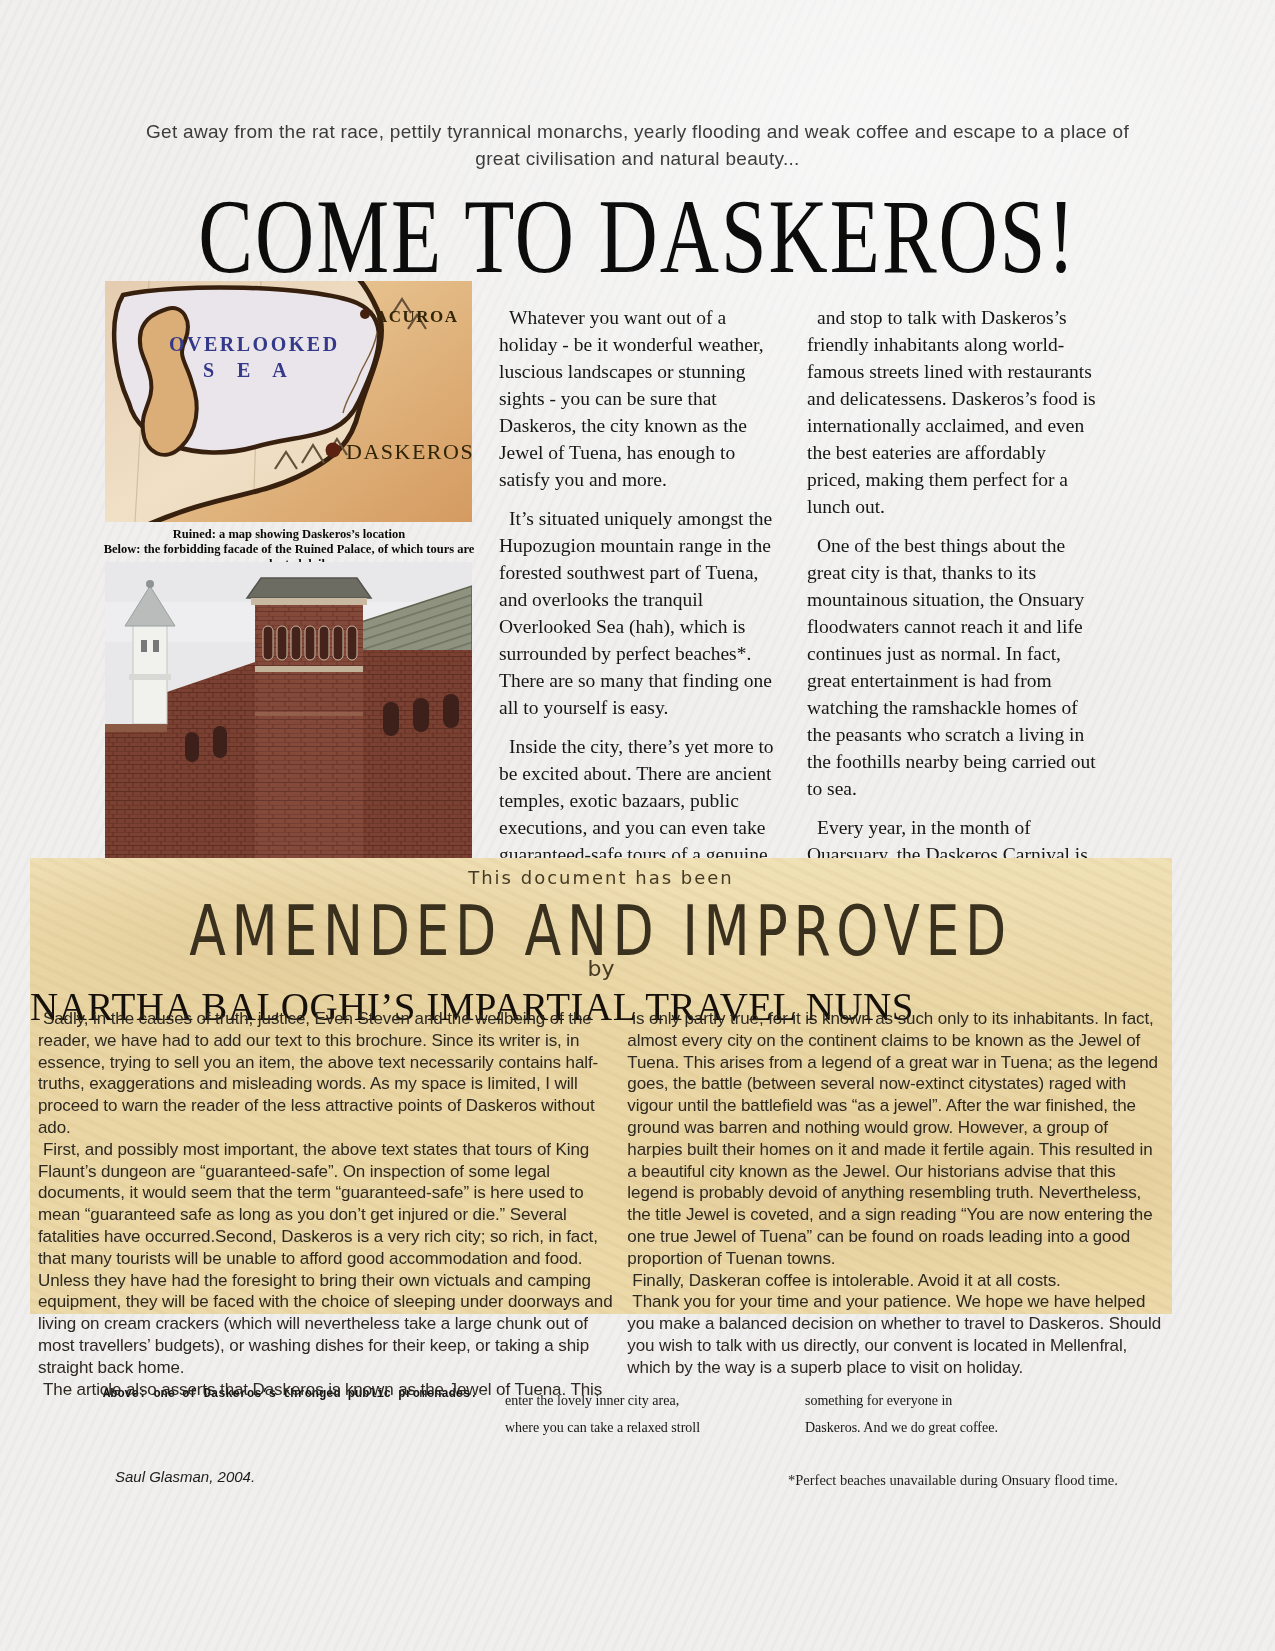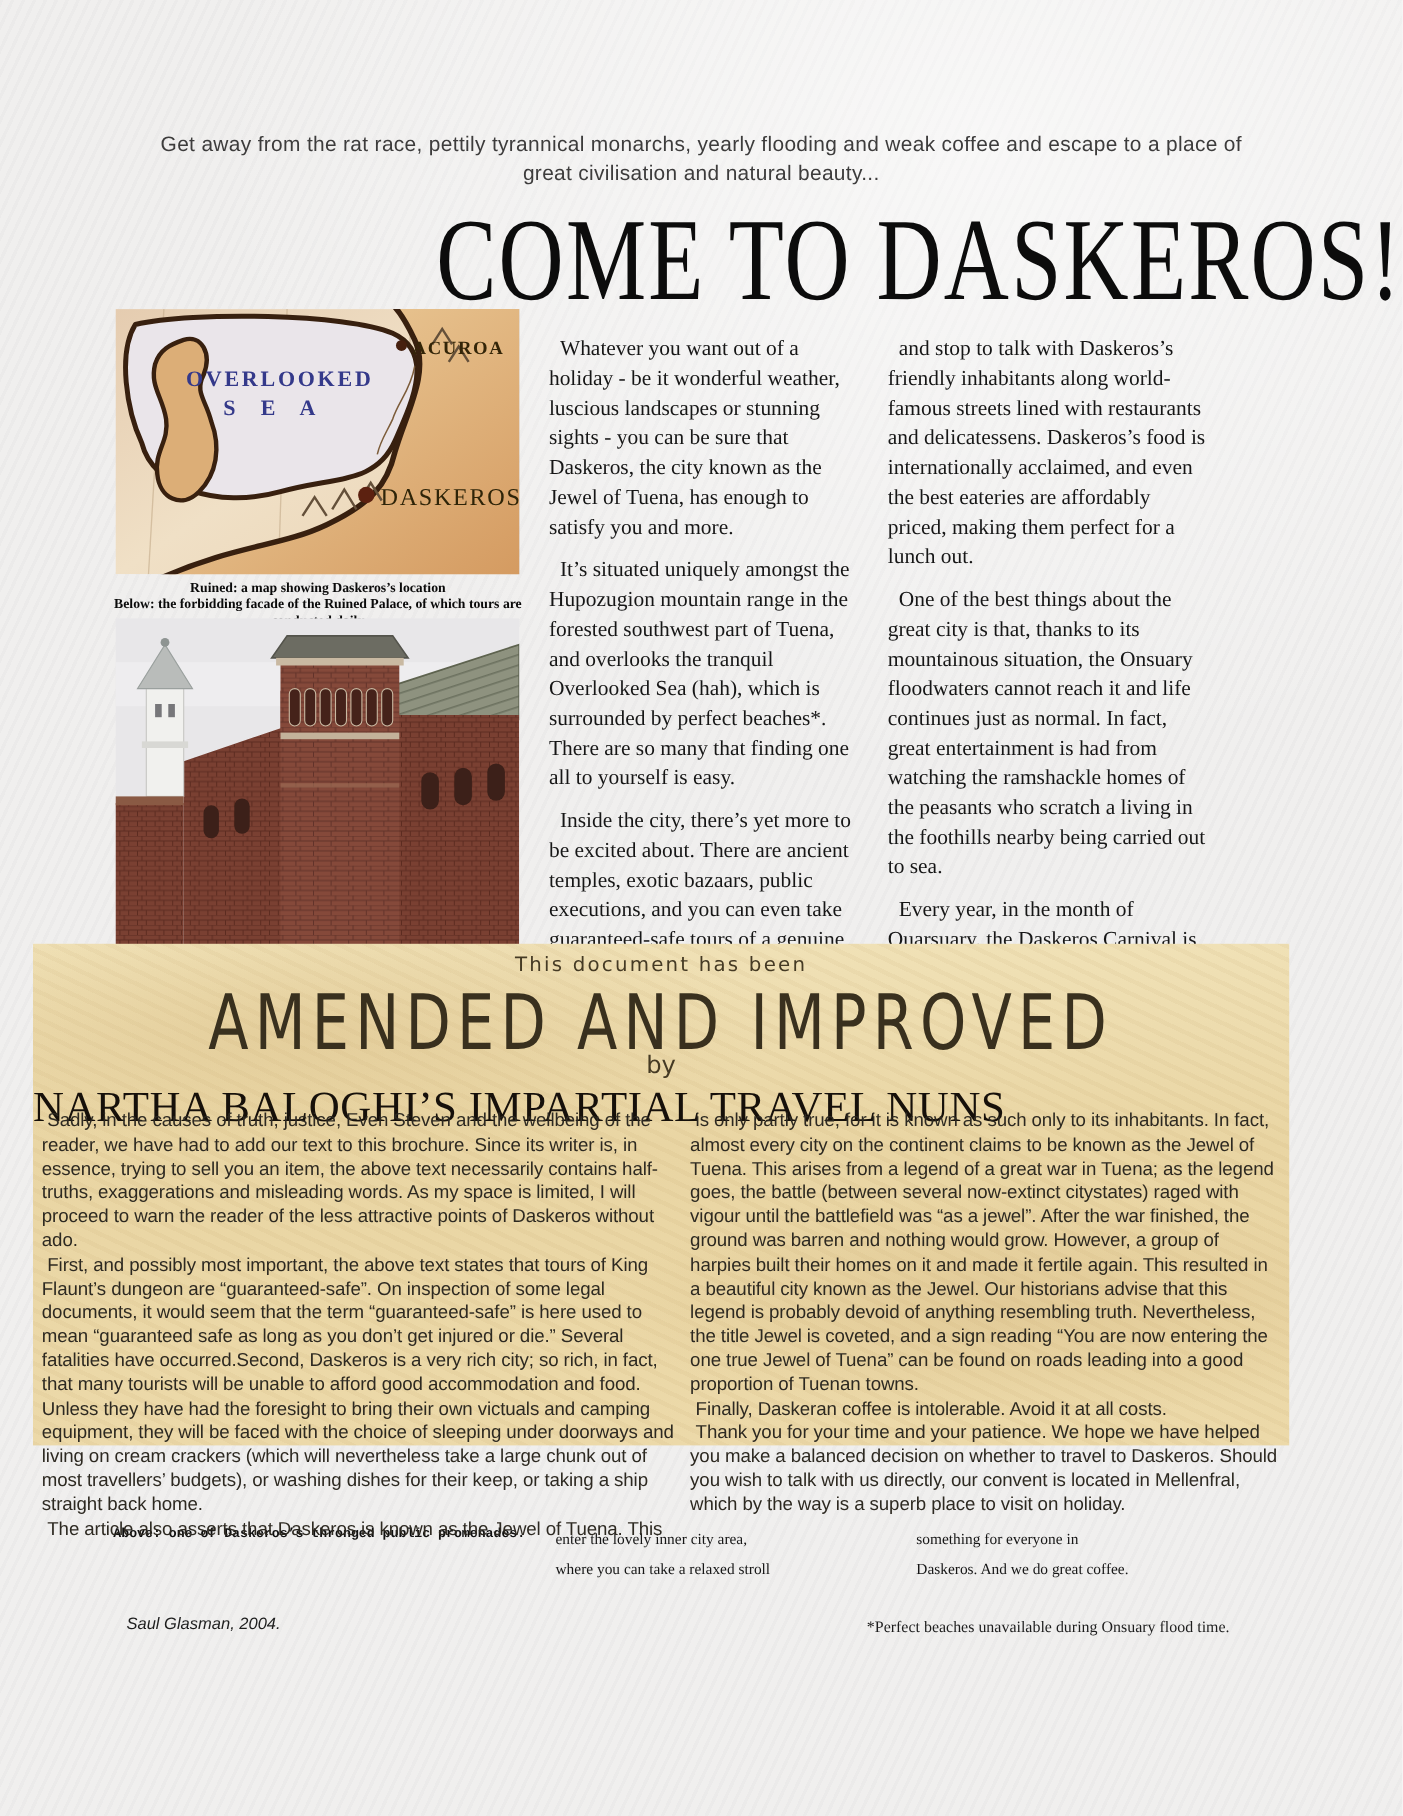--- a/index.html
+++ b/index.html
@@ -10,21 +10,21 @@
       repeating-linear-gradient(115deg, rgba(150,150,158,.05) 0 3px, transparent 3px 9px),
       #f0efee;
     font-family:"Liberation Serif", serif; color:#141414;
   }
   .tagline{
     position:absolute; top:118px; left:50%; transform:translateX(-50%);
     width:1030px; text-align:center;
     font-family:"Liberation Sans", sans-serif; font-size:19px; line-height:27px;
     color:#3d3c3c; letter-spacing:.3px;
   }
-  .big-title{position:absolute; top:176px; left:0; width:100%; text-align:right;}
+  .big-title{position:absolute; top:176px; left:0; width:100%; text-align:center;}
   .big-title span{
     display:inline-block; font-family:"Liberation Serif", serif; font-weight:400;
     font-size:82px; letter-spacing:2px; color:#0c0c0c;
     transform:scaleY(1.3); transform-origin:top center; white-space:nowrap;
   }
   .map-fig{position:absolute; left:105px; top:281px; width:367px; height:241px; z-index:1;border-radius:19px;}
   .map-caption{
     position:absolute; left:88px; top:527px; width:402px; text-align:center;
     font-family:"Liberation Serif", serif; font-weight:bold; font-size:12.5px;
     line-height:15px; color:#0a0a0a; z-index:1;
@@ -65,21 +65,21 @@
   }
   .parch-left{width:52%;}
   .parch-right{width:48%;}
   .under-caption{
     position:absolute; left:103px; top:1387px; z-index:1;
     font-family:Liberation Mono, monospace; font-weight:bold; font-size:12px; color:#101010;
   }
   .cont-col{position:absolute; top:1387px; z-index:1;}
   .cont-col p{margin:0; font-size:14px; line-height:27px; color:#161616;}
   .cont-mid{left:505px; width:295px;}
-  .cont-right{left:805px; width:310px;margin-left:28px;}
+  .cont-right{left:805px; width:310px;}
   .credit{
     position:absolute; left:115px; top:1468px; z-index:6;
     font-family:"Liberation Sans", sans-serif; font-style:italic; font-size:15px; color:#1d1d1d;
   }
   .footnote{
     position:absolute; left:788px; top:1472px; z-index:6;
     font-family:"Liberation Serif", serif; font-size:14.5px; color:#1d1d1d;
   }
 </style>
 </head>

